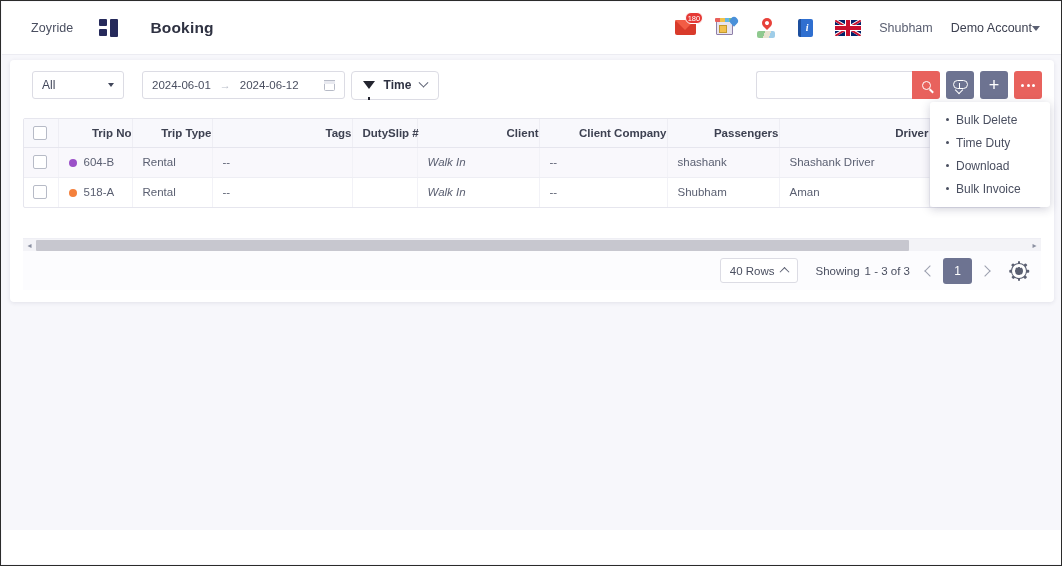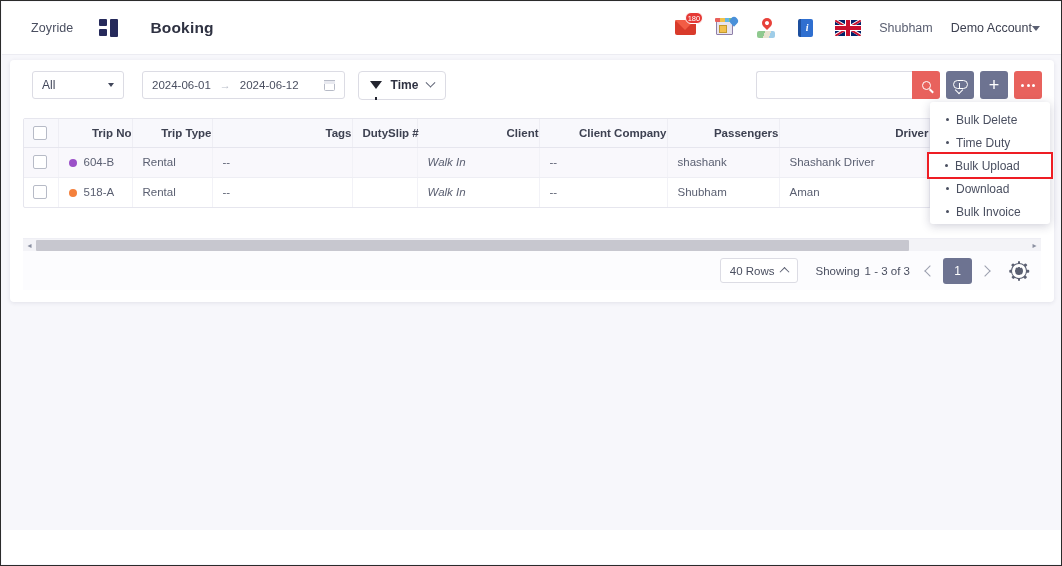--- a/index.html
+++ b/index.html
@@ -214,21 +214,21 @@
     width: 11px; height: 11px;
     border: 1px solid #b7bbc7; border-radius: 1.5px;
     position: relative;
   }
   .cal-ico:before {
     content: ""; position: absolute; left: -1px; top: -1px;
     width: 11px; height: 3px; border-top: 1px solid #b7bbc7;
     background: #e9eaf0;
   }
   .timefilter {
-    margin-left: 13px;
+    margin-left: 6px;
     width: 88px; height: 29px;
     border: 1px solid #dcdce4; border-radius: 4px;
     display: flex; align-items: center; justify-content: center;
     gap: 9px;
     font-size: 12px; font-weight: bold; color: #2f3242;
     background: #fff; cursor: pointer;
   }
   .funnel {
     width: 0; height: 0;
     border-left: 6px solid transparent;
@@ -302,21 +302,21 @@
   .dots-h { display: flex; gap: 2.5px; }
   .dots-h i { width: 3px; height: 3px; background: #fff; border-radius: 50%; display: block; }
 
   
   .menu {
     position: absolute; left: 920px; top: 42px;
     width: 120px;
     background: #fff;
     border-radius: 3px;
     box-shadow: 0 2px 10px rgba(40,40,80,.22);
-    padding: 6px 0 1px 0;
+    padding: 6px 0 7px 0;
     z-index: 40;
   }
   .menu-item {
     height: 23px;
     display: flex; align-items: center;
     padding-left: 16px;
     font-size: 12px; color: #4a4f60;
     cursor: pointer;
     position: relative;
   }
@@ -591,24 +591,20 @@
     </div>
 
     <div class="menu">
       <div class="menu-item">
         <span class="bullet"></span>
         <span>Bulk Delete</span>
       </div>
       <div class="menu-item">
         <span class="bullet"></span>
         <span>Time Duty</span>
-      </div>
-      <div class="menu-item highlight">
-        <span class="bullet"></span>
-        <span>Bulk Upload</span>
       </div>
       <div class="menu-item">
         <span class="bullet"></span>
         <span>Download</span>
       </div>
       <div class="menu-item">
         <span class="bullet"></span>
         <span>Bulk Invoice</span>
       </div>
     </div>

